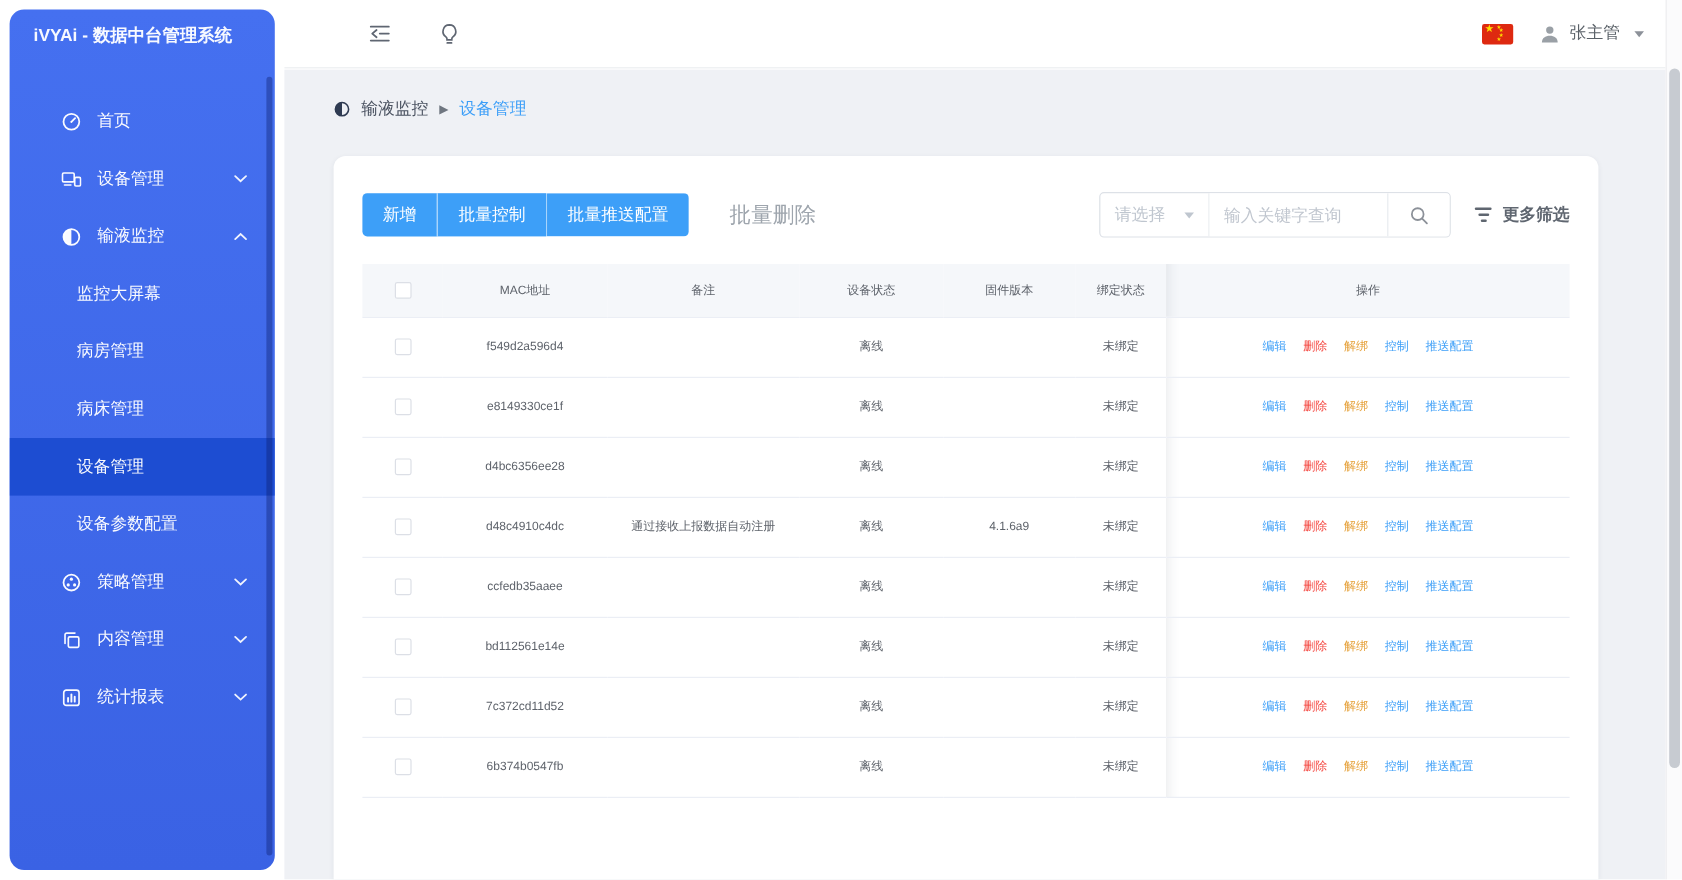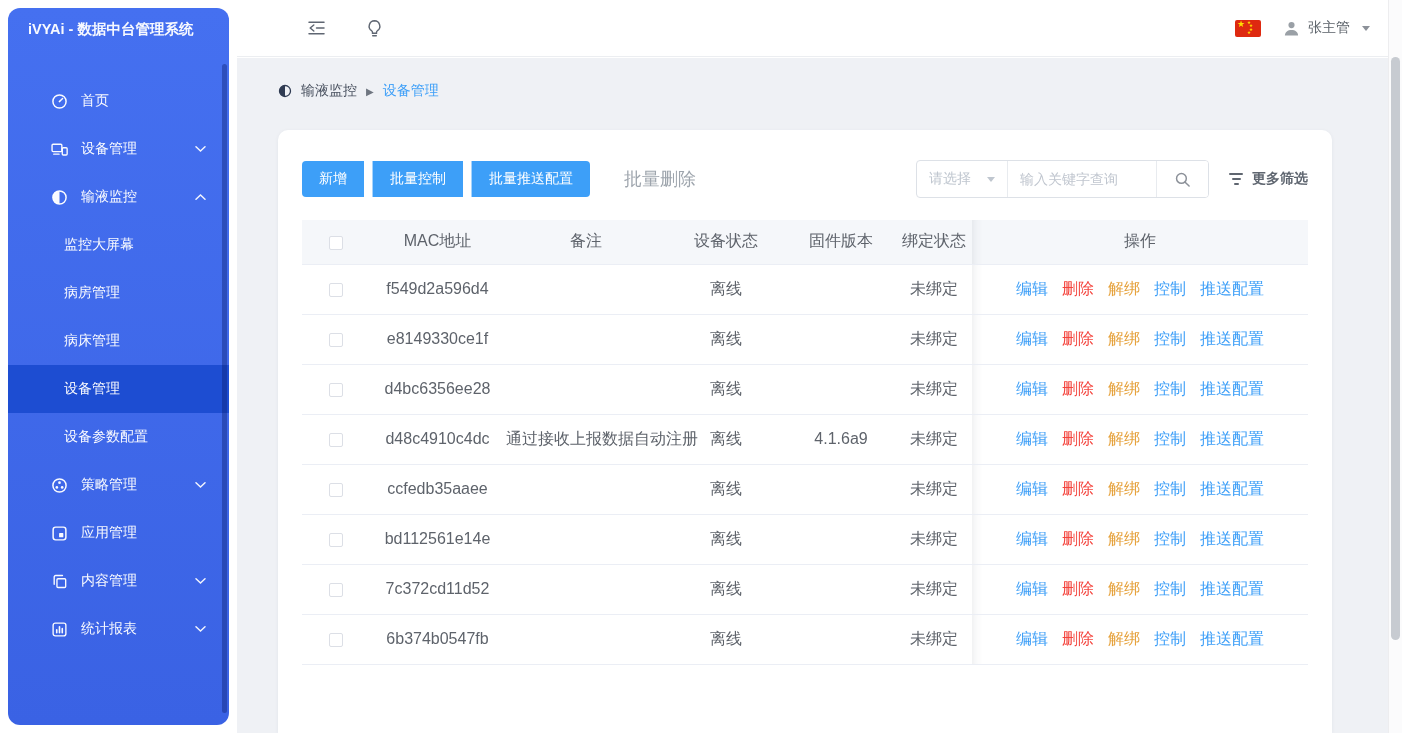--- a/index.html
+++ b/index.html
@@ -65,21 +65,21 @@
   .bc-sep { font-size: 10px; color: #6F7680; }
   .bc-current { color: #3D9FF8; cursor: pointer; }
   .bc-icon { display: inline-flex; color: #2F3B52; }
 
   .card {
     position: absolute; left: 41px; top: 72px; width: 1054px; bottom: 0;
     background: #fff; border-radius: 10px 10px 0 0;
     box-shadow: 0 1px 4px rgba(31,45,61,.06);
   }
   .toolbar { display: flex; align-items: center; padding: 30px 24px 22px 24px; }
-  .btn-group { display: flex; gap: 8px; }
+  .btn-group { display: flex; }
   .btn-primary {
     background: #3D9FF8; color: #fff; height: 36px; padding: 0 17px;
     font-size: 14px; border: none; cursor: pointer; font-family: inherit;
   }
   .btn-primary.first { border-radius: 4px 0 0 4px; }
   .btn-primary.last { border-radius: 0 4px 4px 0; }
   .btn-primary.mid, .btn-primary.last { border-left: 1px solid rgba(255,255,255,.55); }
   .btn-text-disabled { color: #9EA5AD; font-size: 18px; margin-left: 34px; cursor: not-allowed; background: none; border: none; font-family: inherit; }
   .t-spacer { flex: 1; }
   .search-group { display: flex; align-items: stretch; height: 38px; border: 1px solid #DDE1E7; border-radius: 4px; background: #fff; overflow: hidden; }
@@ -89,21 +89,21 @@
   .sg-input::placeholder { color: #C0C6CF; }
   .sg-btn { width: 52px; display: flex; align-items: center; justify-content: center; background: #fff; border: none; border-left: 1px solid #E8EBEF; cursor: pointer; }
   .filter-wrap { display: flex; align-items: center; gap: 9px; margin-left: 20px; cursor: pointer; color: #5F6670; font-size: 14px; font-weight: bold; }
   .filter-icon { display: flex; flex-direction: column; align-items: center; gap: 3px; }
   .filter-icon i { display: block; height: 2px; background: #5F6670; border-radius: 1px; }
   .filter-icon i:nth-child(1){ width: 14px; }
   .filter-icon i:nth-child(2){ width: 9px; }
   .filter-icon i:nth-child(3){ width: 5px; }
 
   
-  table.devices { margin: 0 24px; width: 1006px; border-collapse: collapse; table-layout: fixed; font-size: 16px; }
+  table.devices { margin: 0 24px; width: 1006px; border-collapse: collapse; table-layout: fixed; font-size: 10px; }
   table.devices th {
     background: #F5F7FA; height: 44px; font-weight: normal; color: #5E636B;
     text-align: center; border-bottom: 1px solid #EBEEF5;
   }
   table.devices td {
     height: 50px; text-align: center; color: #5E636B;
     border-bottom: 1px solid #EBEEF5; background: #fff;
   }
   td.remark-cell { white-space: nowrap; }
   .op-col { box-shadow: inset 12px 0 10px -10px rgba(60,70,90,.10); }
@@ -188,29 +188,20 @@
             <circle cx="5.5" cy="9.8" r="1.25" fill="currentColor" stroke="none"></circle>
             <circle cx="10.5" cy="9.8" r="1.25" fill="currentColor" stroke="none"></circle>
           </svg>
         </span>
         <span>策略管理</span>
         <span class="chev">
           <svg width="11" height="7" viewBox="0 0 11 7" fill="none" stroke="rgba(255,255,255,.92)" stroke-width="1.5" stroke-linecap="round">
             <polyline points="1,1.3 5.5,5.5 10,1.3"></polyline>
           </svg>
         </span>
-      </div>
-      <div class="menu-item top">
-        <span class="mi-icon">
-          <svg viewBox="0 0 16 16" fill="none" stroke="currentColor" stroke-width="1.4">
-            <rect x="2" y="2" width="12" height="12" rx="2.4"></rect>
-            <rect x="7.6" y="7.6" width="4" height="4" rx=".6" fill="currentColor" stroke="none"></rect>
-          </svg>
-        </span>
-        <span>应用管理</span>
       </div>
       <div class="menu-item top">
         <span class="mi-icon">
           <svg viewBox="0 0 16 16" fill="none" stroke="currentColor" stroke-width="1.3" stroke-linecap="round">
             <path d="M10.8 2.4 H4.4 a1.4 1.4 0 0 0 -1.4 1.4 V10.6"></path>
             <rect x="5.6" y="5.4" width="8.2" height="8.2" rx="1"></rect>
           </svg>
         </span>
         <span>内容管理</span>
         <span class="chev">

